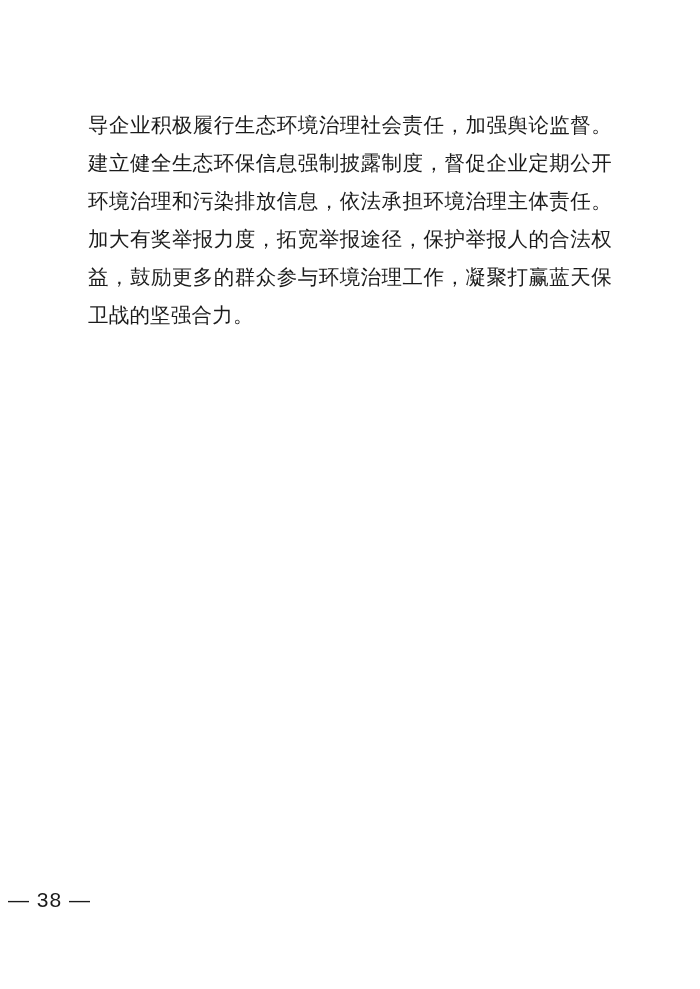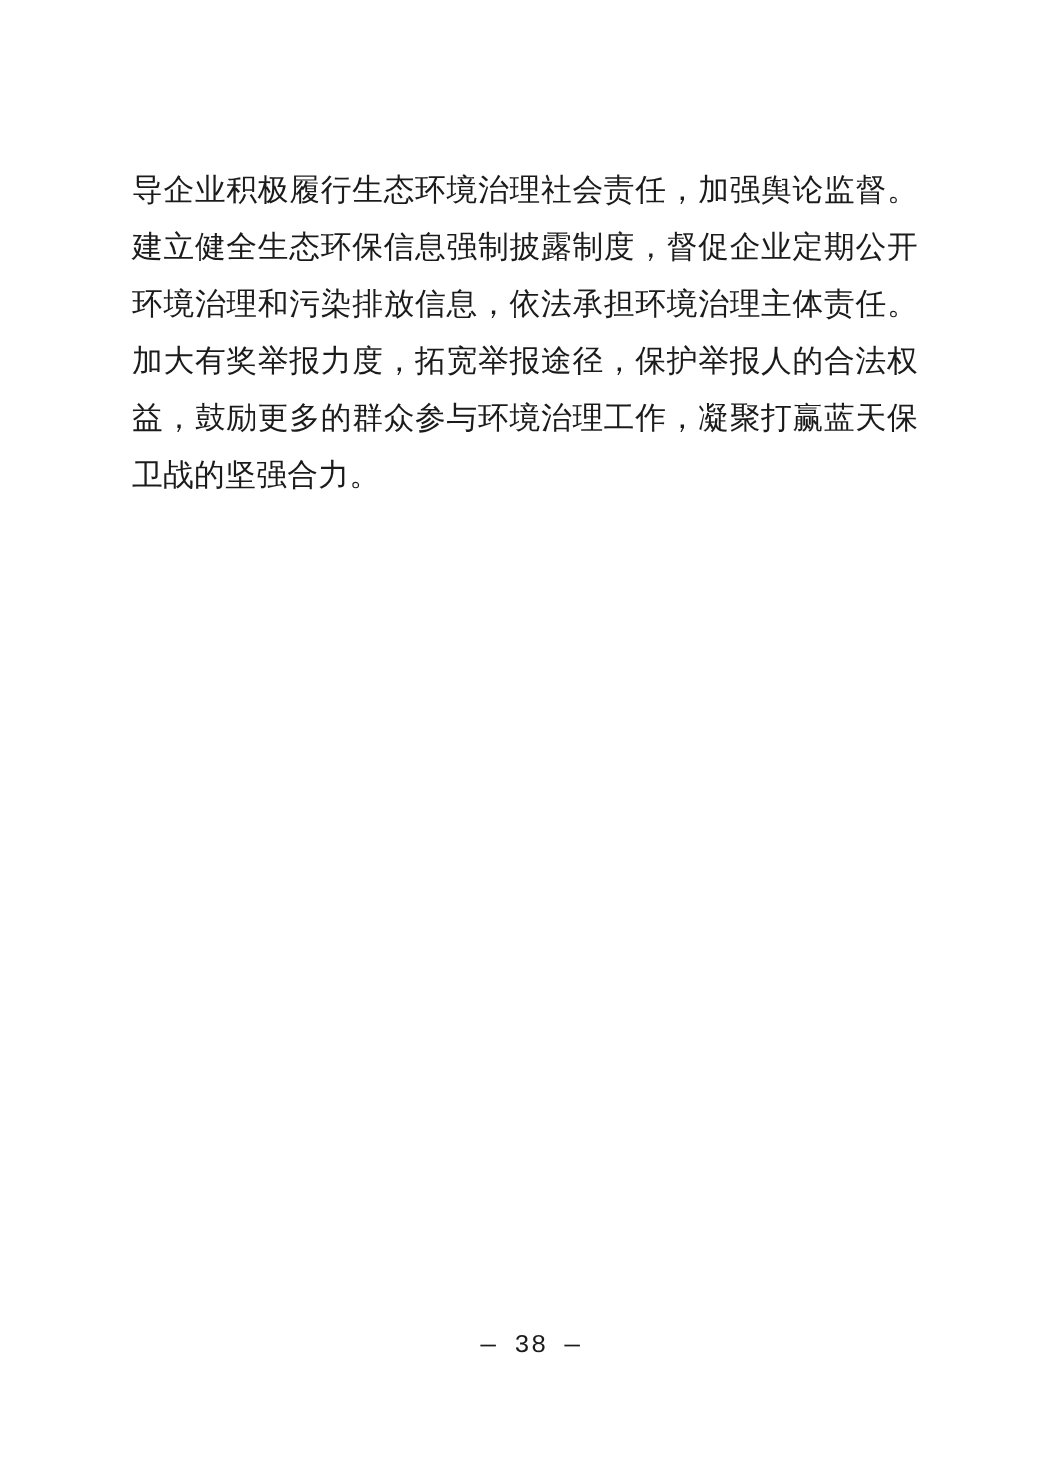--- a/index.html
+++ b/index.html
@@ -30,31 +30,32 @@
     line-height: 38px;
     text-align: justify;
     text-justify: inter-ideograph;
     letter-spacing: 0.2px;
     color: #1b1b1b;
     font-family: "Liberation Serif", "DejaVu Serif", serif;
   }
   .body-text p {
     margin: 0;
     text-indent: 0;
+    font-family: Liberation Mono, monospace;
   }
   .page-footer {
     position: absolute;
     left: 0;
     right: 0;
     top: 888px;
-    text-align: center;
-    font-size: 17px;
+    text-align: left;
+    font-size: 21px;
     color: #1b1b1b;
     letter-spacing: 1px;
-    font-family: Liberation Mono, monospace;
+    font-family: Liberation Sans, sans-serif;
   }
   .page-number-wrap {
     display: inline-block;
     padding-left: 8px;
   }
 </style>
 </head>
 <body>
 
 <div class="page">

